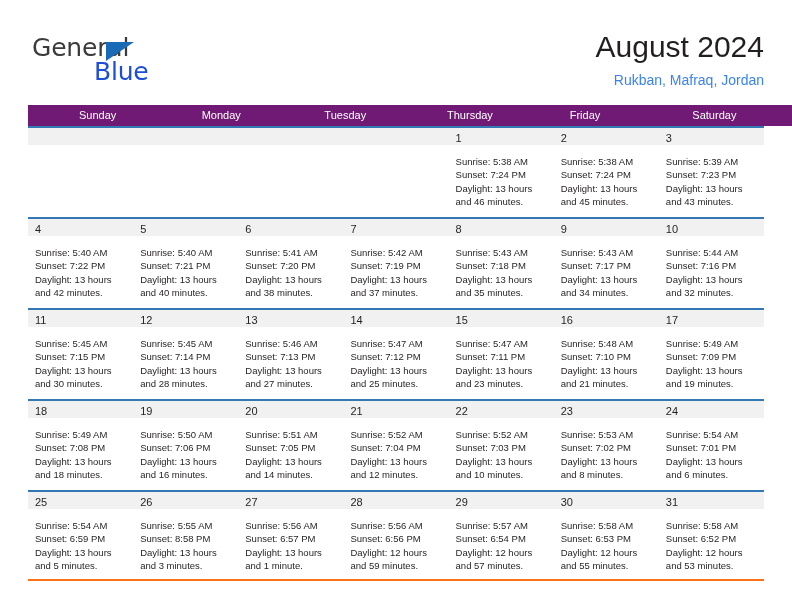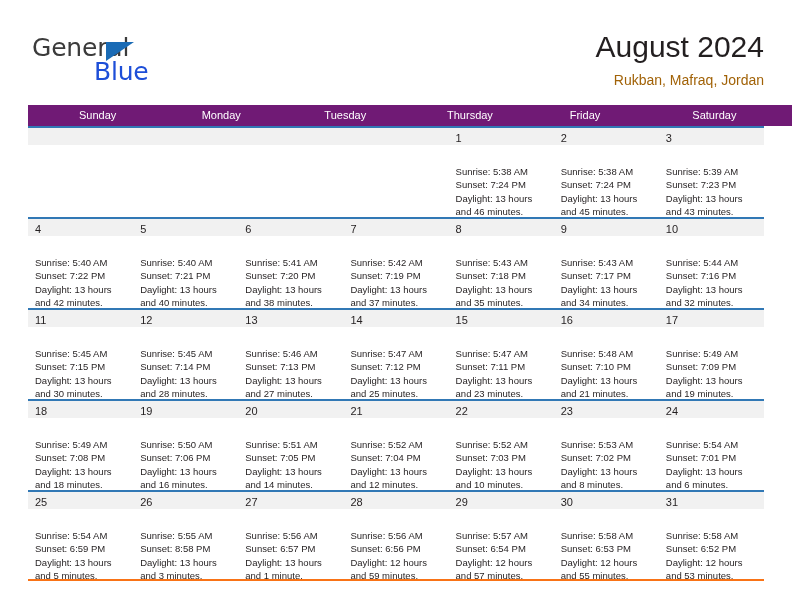--- a/index.html
+++ b/index.html
@@ -79,21 +79,21 @@
   .cal-title {
     font-size: 30px;
     font-weight: 400;
     color: #231f20;
     line-height: 38px;
     white-space: nowrap;
   }
   .cal-subtitle {
     font-size: 14px;
     font-weight: 400;
-    color: #a16207;
+    color: #3b82f6;
     line-height: 20px;
     margin-top: 4px;
     white-space: nowrap;
   }
 
   
   .calendar {
     position: absolute;
     left: 28px;
     top: 105px;
@@ -146,21 +146,21 @@
   .day-num {
     font-size: 11px;
     line-height: 17px;
     color: #231f20;
   }
   .day-cell.empty .day-num-band {
     background: #f1f1f1;
   }
 
   .day-info {
-    padding: 20px 6px 0 7px;
+    padding: 10px 6px 0 7px;
     box-sizing: border-box;
   }
   .day-info div {
     font-size: 9.5px;
     line-height: 13.4px;
     color: #231f20;
     white-space: nowrap;
   }
 </style>
 </head>

